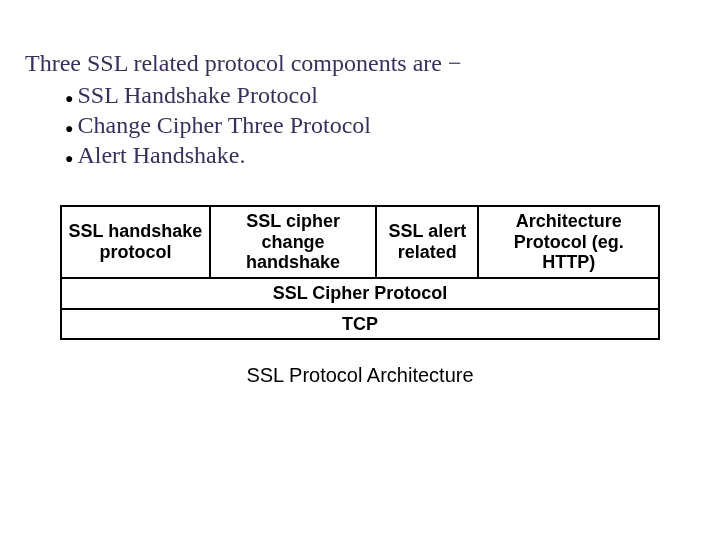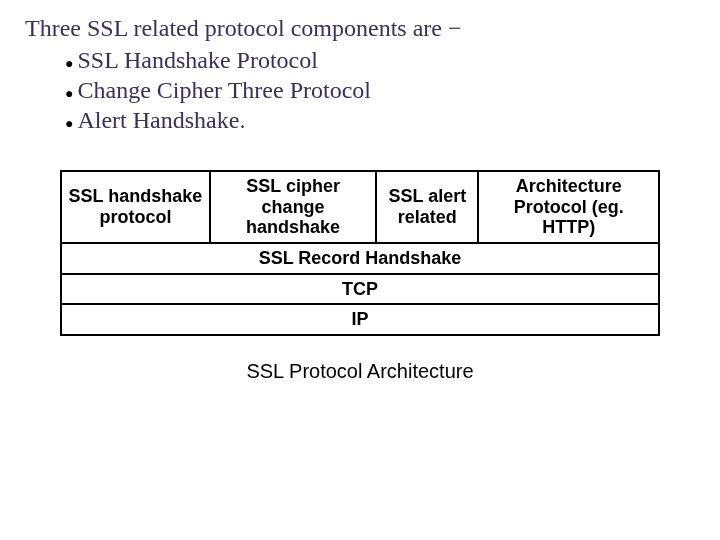--- a/index.html
+++ b/index.html
@@ -8,20 +8,21 @@
       font-family: "Times New Roman", Times, serif;
       font-size: 24px;
       color: #000;
       width: 720px;
       box-sizing: border-box;
       background: #fff;
     }
     .intro-line {
       color: #3a2f5c;
       margin-bottom: 3px;
+      margin-top: 35px;
     }
     .bullets {
       margin-left: 40px;
       color: #3a2f5c;
       line-height: 1.25;
     }
     .bullets .bullet-row {
       display: flex;
       align-items: baseline;
     }
@@ -78,24 +79,21 @@
 <div class="diagram">
   <table>
     <tbody>
         <tr>
       <td>SSL handshake protocol</td>
       <td>SSL cipher change handshake</td>
       <td>SSL alert related</td>
       <td>Architecture Protocol (eg. HTTP)</td>
     </tr>
     <tr>
-      <td colspan="4">SSL Record Handshake</td>
+      <td colspan="4">SSL Cipher Protocol</td>
     </tr>
     <tr>
       <td colspan="4">TCP</td>
-    </tr>
-    <tr>
-      <td colspan="4">IP</td>
     </tr>
   </tbody>
     </table>
   <div class="caption">SSL Protocol Architecture</div>
 </div>
 
 </body></html>

